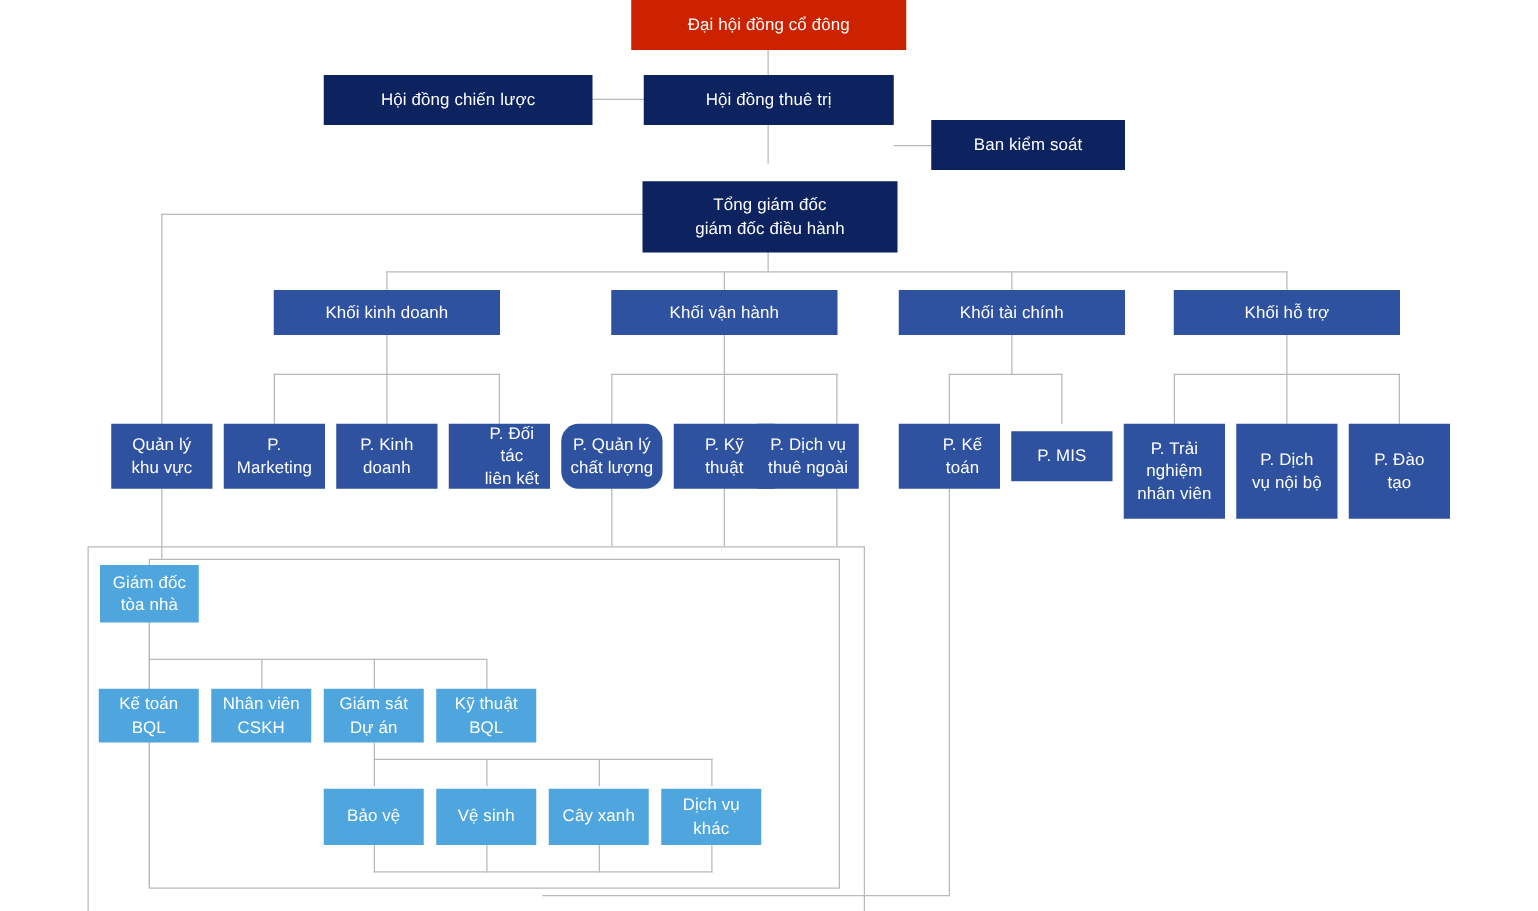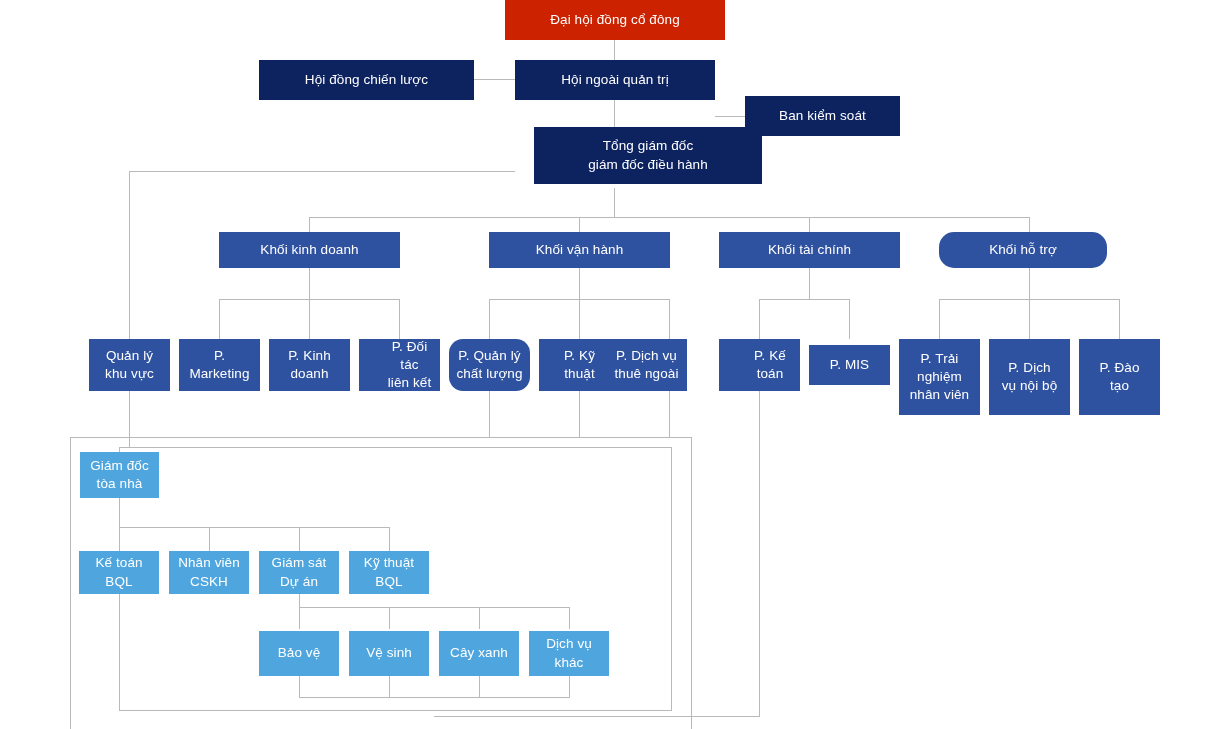--- a/index.html
+++ b/index.html
@@ -127,31 +127,31 @@
   <div class="conn v" style="left:479px; top:676px; height:22px;"></div>
   <div class="conn v" style="left:569px; top:676px; height:22px;"></div>
   <div class="conn h" style="left:299px; top:697px; width:271px;"></div>
 
   <div class="conn v" style="left:119px; top:594px; height:115px;"></div>
 
   <div class="node red" style="left:505px; top:0px; width:220px; height:40px;">Đại hội đồng cổ đông</div>
 
   <div class="node navy" style="left:259px; top:60px; width:215px; height:40px;">Hội đồng chiến lược</div>
 
-  <div class="node navy" style="left:515px; top:60px; width:200px; height:40px;">Hội ngoài quản trị</div>
+  <div class="node navy" style="left:515px; top:60px; width:200px; height:40px;">Hội đồng thuê trị</div>
 
   <div class="node navy" style="left:745px; top:96px; width:155px; height:40px;">Ban kiểm soát</div>
 
-  <div class="node navy" style="left:514px; top:127px; width:228px; height:57px;margin-left:20px;">Tổng giám đốc
+  <div class="node navy" style="left:514px; top:145px; width:204px; height:57px;">Tổng giám đốc
 giám đốc điều hành</div>
 
   <div class="node blue" style="left:219px; top:232px; width:181px; height:36px;">Khối kinh doanh</div>
   <div class="node blue" style="left:489px; top:232px; width:181px; height:36px;">Khối vận hành</div>
   <div class="node blue" style="left:719px; top:232px; width:181px; height:36px;">Khối tài chính</div>
-  <div class="node blue" style="left:939px; top:232px; width:168px; height:36px;border-radius:15px;">Khối hỗ trợ</div>
+  <div class="node blue" style="left:939px; top:232px; width:181px; height:36px;">Khối hỗ trợ</div>
 
   <div class="node blue" style="left:89px; top:339px; width:81px; height:52px;">Quản lý
 khu vực</div>
   <div class="node blue" style="left:179px; top:339px; width:81px; height:52px;">P.
 Marketing</div>
   <div class="node blue" style="left:269px; top:339px; width:81px; height:52px;">P. Kinh
 doanh</div>
   <div class="node blue" style="left:359px; top:339px; width:81px; height:52px;padding-left:24px;">P. Đối tác
 liên kết</div>
   <div class="node blue" style="left:449px; top:339px; width:81px; height:52px;border-radius:14px;">P. Quản lý

